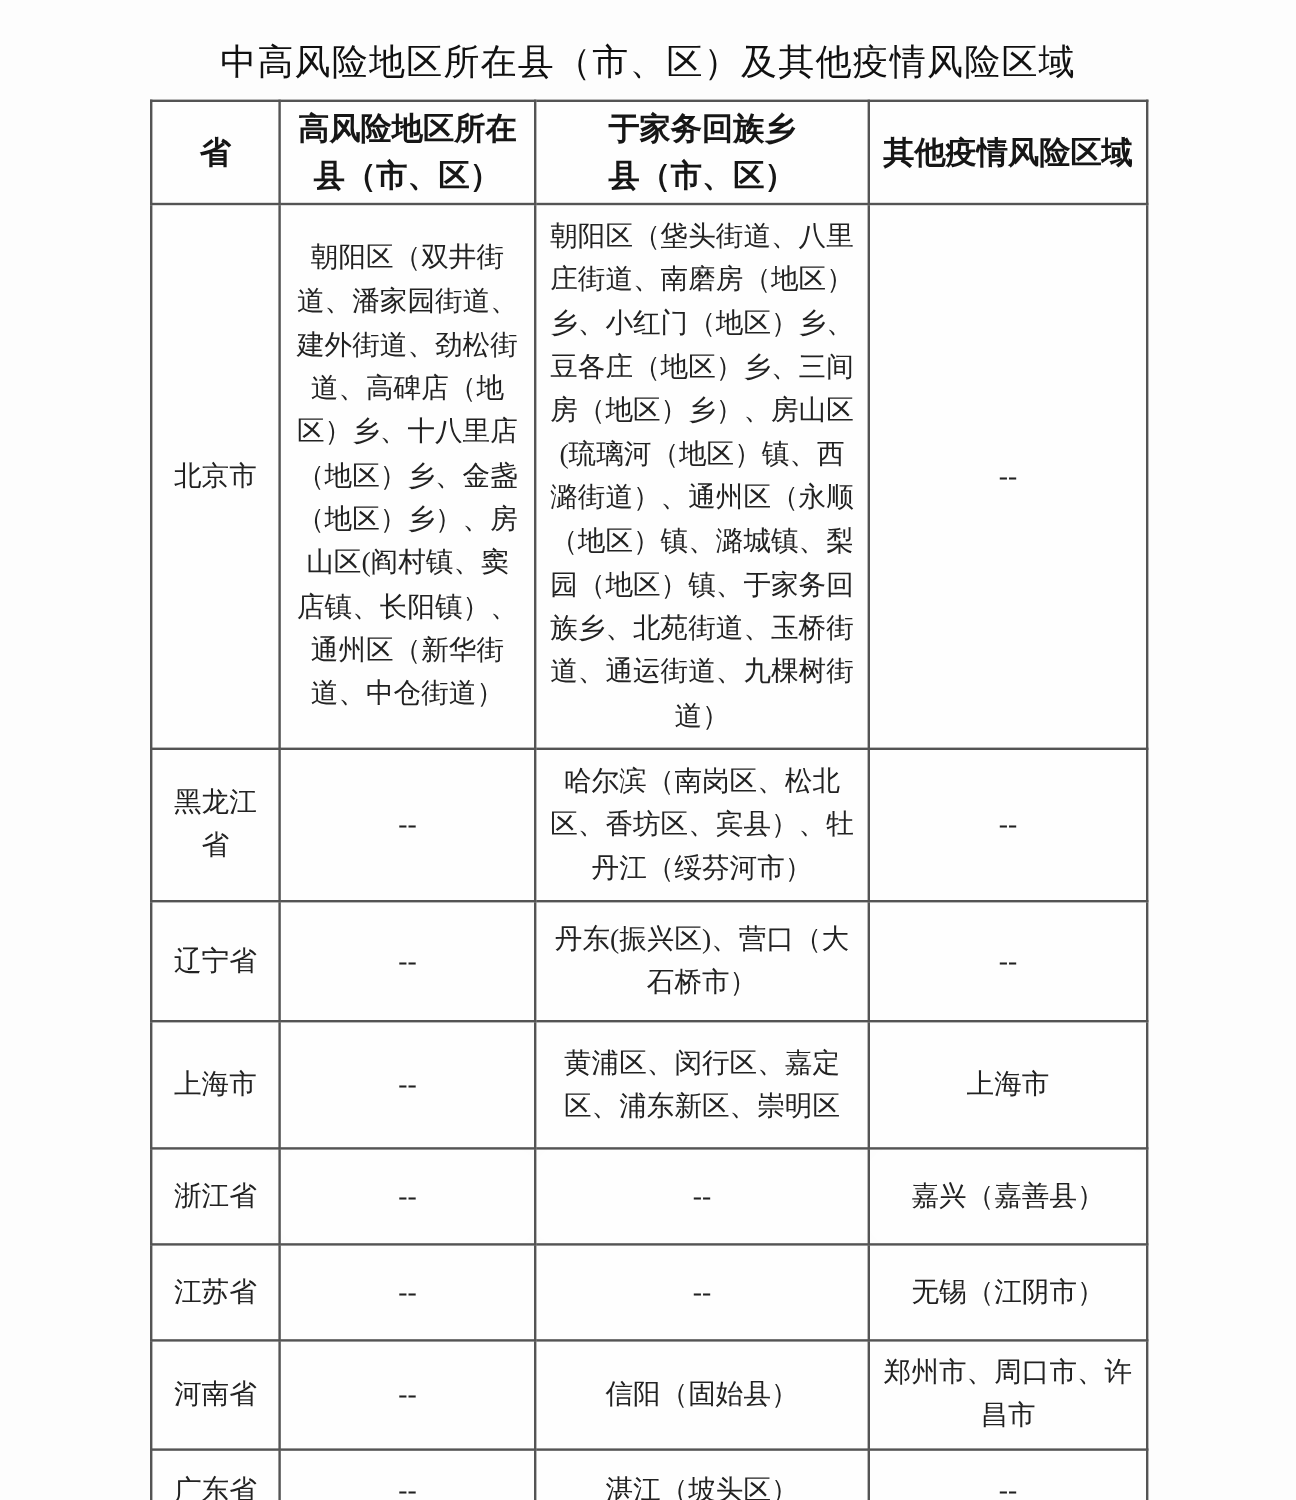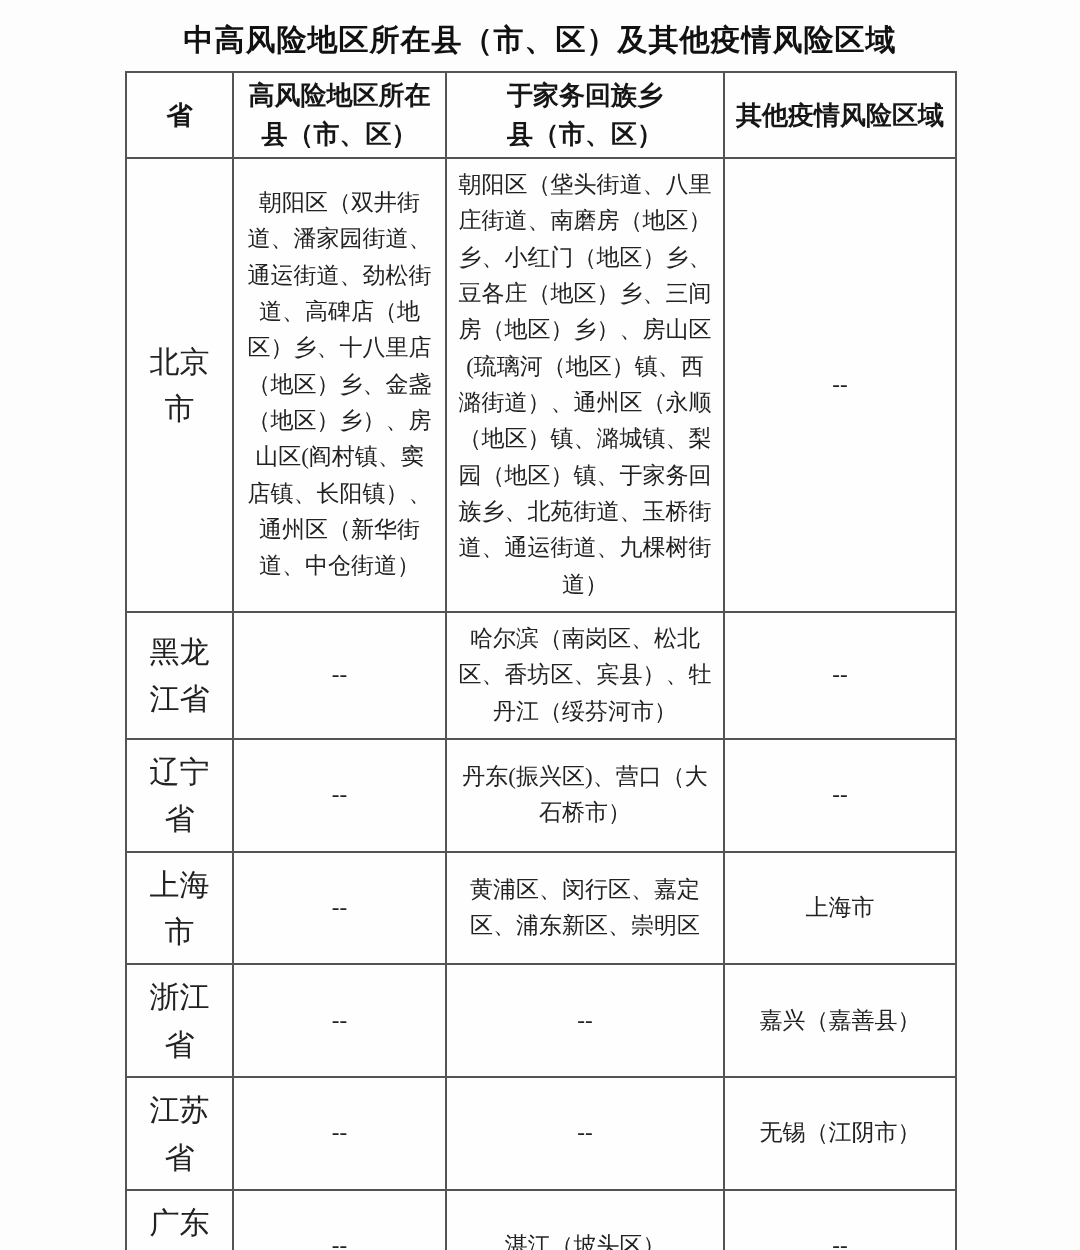--- a/index.html
+++ b/index.html
@@ -13,25 +13,25 @@
     overflow: hidden;
     font-family: "Liberation Serif", "DejaVu Serif", serif;
     color: #1f1f1f;
   }
   .page {
     position: relative;
     width: 1080px;
     height: 1250px;
   }
   .title {
-    padding-top: 20px;
+    padding-top: 32px;
     margin-bottom: 10px;
     text-align: center;
     font-size: 30px;
-    font-weight: 700;
+    font-weight: 400;
     letter-spacing: 1px;
     color: #111;
   }
   table.risk-table {
     margin-left: 125px;
     width: 830px;
     border-collapse: collapse;
     table-layout: fixed;
   }
   col.c0 { width: 107px; }
@@ -52,21 +52,21 @@
     height: 80px;
     padding: 2px 8px;
     color: #161616;
   }
   td {
     font-size: 23px;
     line-height: 1.58;
     padding: 8px 10px;
     color: #222;
   }
-  td.province { font-size: 30px; }
+  td.province { font-size: 23px; }
   tr.row-1 td { height: 82px; }
   tr.row-2 td { height: 106px; }
   tr.row-3 td { height: 88px; }
   tr.row-4 td { height: 62px; border-radius: 18px; }
   tr.row-5 td { height: 62px; font-family: Liberation Serif, serif; }
   tr.row-6 td { height: 72px; }
   tr.row-7 td { height: 52px; }
 </style>
 </head>
 <body>
@@ -88,21 +88,21 @@
         <th>高风险地区所在
 县（市、区）</th>
         <th>于家务回族乡
 县（市、区）</th>
         <th>其他疫情风险区域</th>
       </tr>
     </thead>
     <tbody>
       <tr class="row row-0">
         <td class="province">北京市</td>
-        <td>朝阳区（双井街道、潘家园街道、通运街道、劲松街道、高碑店（地区）乡、十八里店（地区）乡、金盏（地区）乡）、房山区(阎村镇、窦店镇、长阳镇）、通州区（新华街道、中仓街道）</td>
+        <td>朝阳区（双井街道、潘家园街道、建外街道、劲松街道、高碑店（地区）乡、十八里店（地区）乡、金盏（地区）乡）、房山区(阎村镇、窦店镇、长阳镇）、通州区（新华街道、中仓街道）</td>
         <td>朝阳区（垡头街道、八里庄街道、南磨房（地区）乡、小红门（地区）乡、豆各庄（地区）乡、三间房（地区）乡）、房山区(琉璃河（地区）镇、西潞街道）、通州区（永顺（地区）镇、潞城镇、梨园（地区）镇、于家务回族乡、北苑街道、玉桥街道、通运街道、九棵树街道）</td>
         <td>--</td>
       </tr>
       <tr class="row row-2">
         <td class="province">黑龙江省</td>
         <td>--</td>
         <td>哈尔滨（南岗区、松北区、香坊区、宾县）、牡丹江（绥芬河市）</td>
         <td>--</td>
       </tr>
       <tr class="row row-1">
@@ -122,20 +122,26 @@
         <td>--</td>
         <td>--</td>
         <td>嘉兴（嘉善县）</td>
       </tr>
       <tr class="row row-5">
         <td class="province">江苏省</td>
         <td>--</td>
         <td>--</td>
         <td>无锡（江阴市）</td>
       </tr>
+      <tr class="row row-6">
+        <td class="province">河南省</td>
+        <td>--</td>
+        <td>信阳（固始县）</td>
+        <td>郑州市、周口市、许昌市</td>
+      </tr>
       <tr class="row row-7">
         <td class="province">广东省</td>
         <td>--</td>
         <td>湛江（坡头区）</td>
         <td>--</td>
       </tr>
 
     </tbody>
   </table>
 

